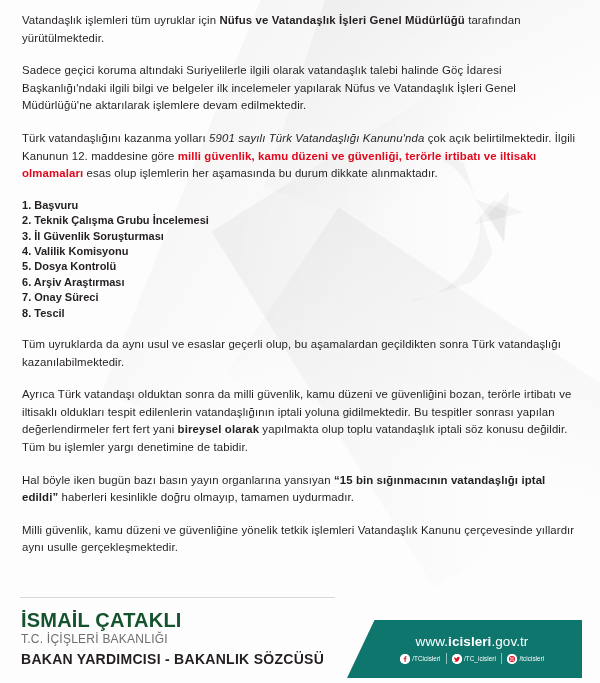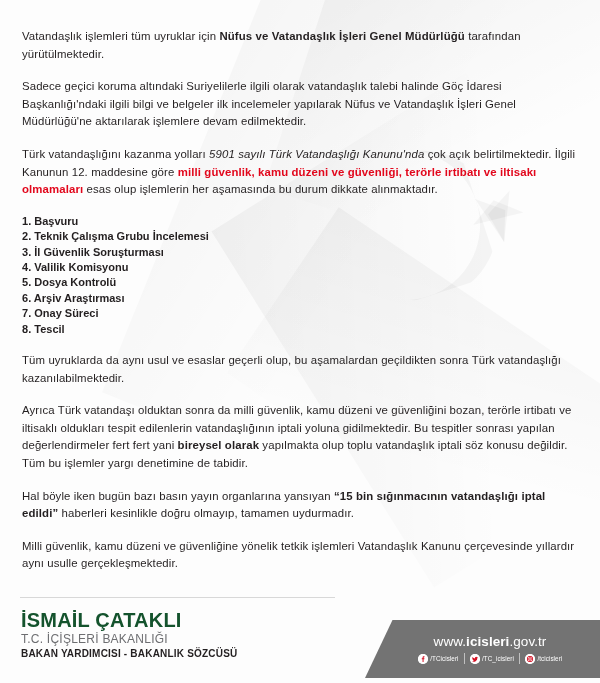--- a/index.html
+++ b/index.html
@@ -87,21 +87,21 @@
     top: 6px; left: -26px;
   }
   .wm-star::before { transform: rotate(70deg); }
   .wm-star::after  { transform: rotate(-70deg); }
 
   
   .content {
     position: absolute;
     top: 0; left: 0;
     width: 600px;
-    padding: 28px 22px 0 22px;
+    padding: 12px 22px 0 22px;
     box-sizing: border-box;
     z-index: 3;
   }
 
   p.para {
     margin: 0 0 15px 0;
     font-size: 11.4px;
     line-height: 17.6px;
     color: #231f20;
     letter-spacing: 0.01em;
@@ -159,36 +159,36 @@
   }
   .sig-org {
     font-size: 12px;
     color: #6d6e71;
     line-height: 13px;
     margin-top: 2px;
     letter-spacing: 0.02em;
     white-space: nowrap;
   }
   .sig-title {
-    font-size: 10px;
+    font-size: 14px;
     font-weight: bold;
     color: #231f20;
     line-height: 13px;
-    margin-top: 1px;
+    margin-top: 7px;
     letter-spacing: 0.02em;
     white-space: nowrap;
   }
 
   
   .banner {
     position: absolute;
-    right: 0; bottom: 5px;
+    right: 18px; bottom: 5px;
     width: 250px;
     height: 58px;
-    background: #737373;
+    background: #0f766e;
     clip-path: polygon(17% 0, 100% 0, 100% 100%, 6% 100%);
   }
   .banner-inner {
     position: absolute;
     inset: 0;
     display: flex;
     flex-direction: column;
     align-items: center;
     justify-content: center;
     padding-left: 30px;

